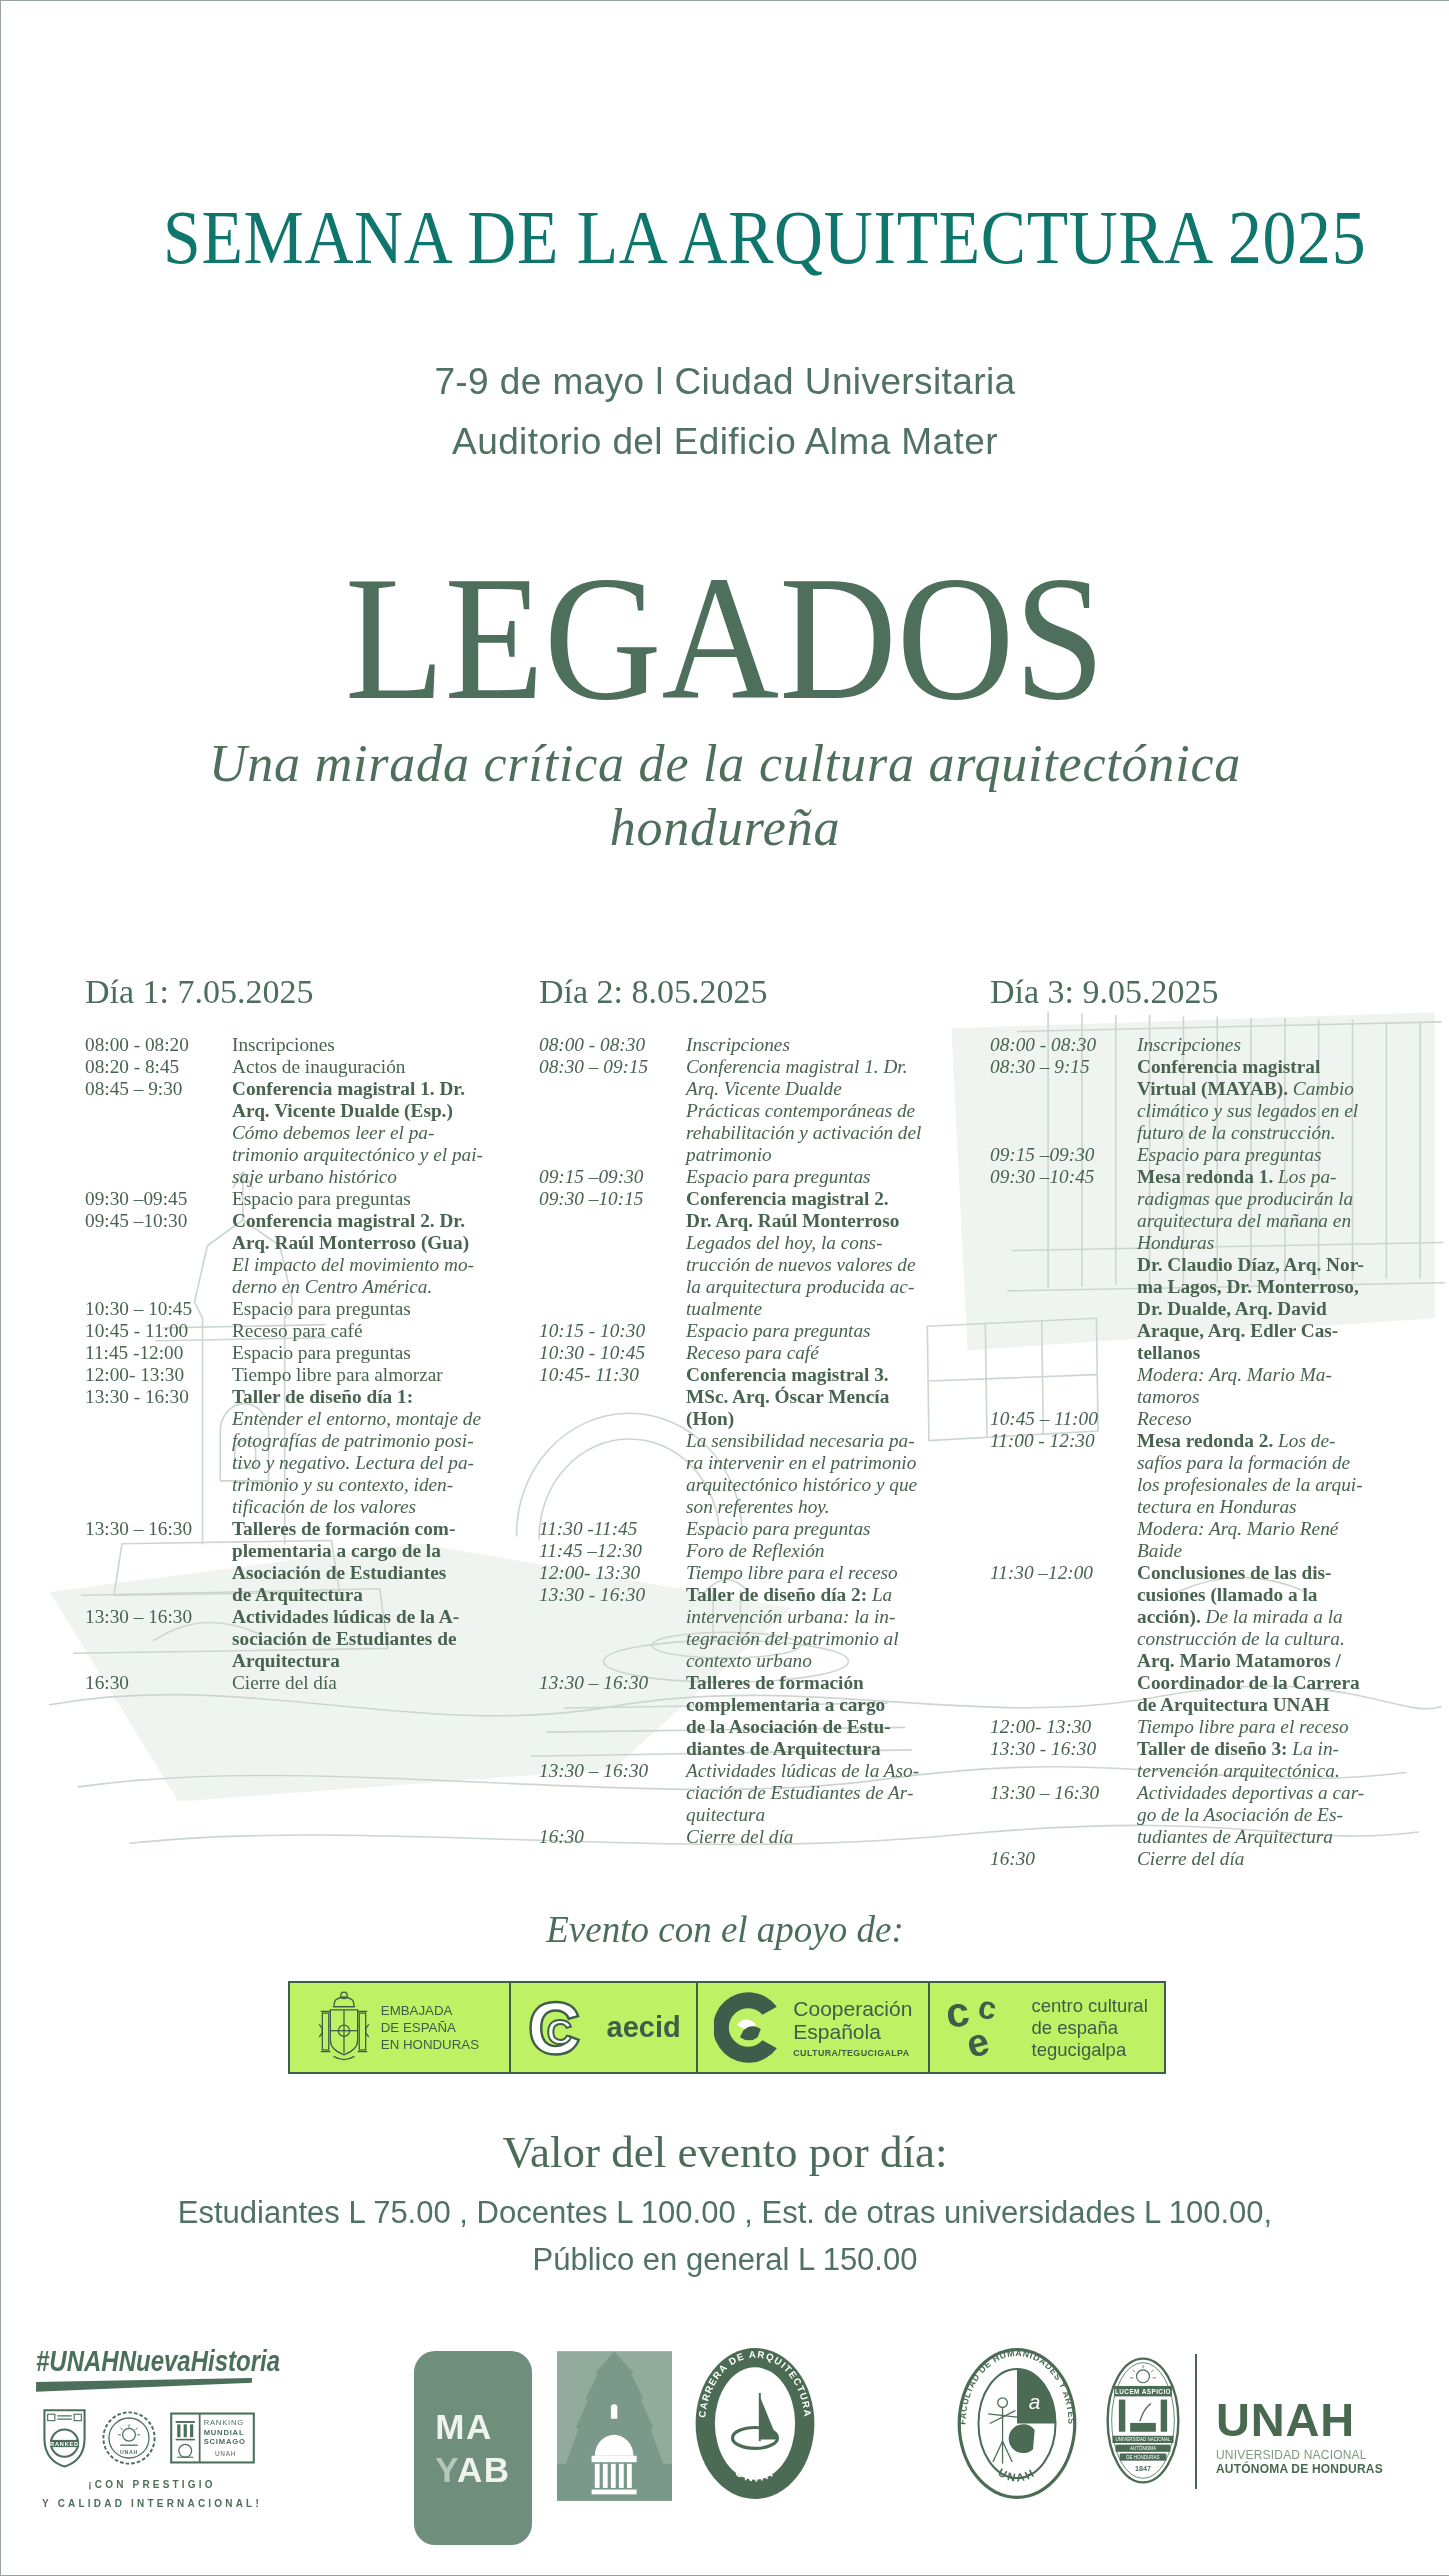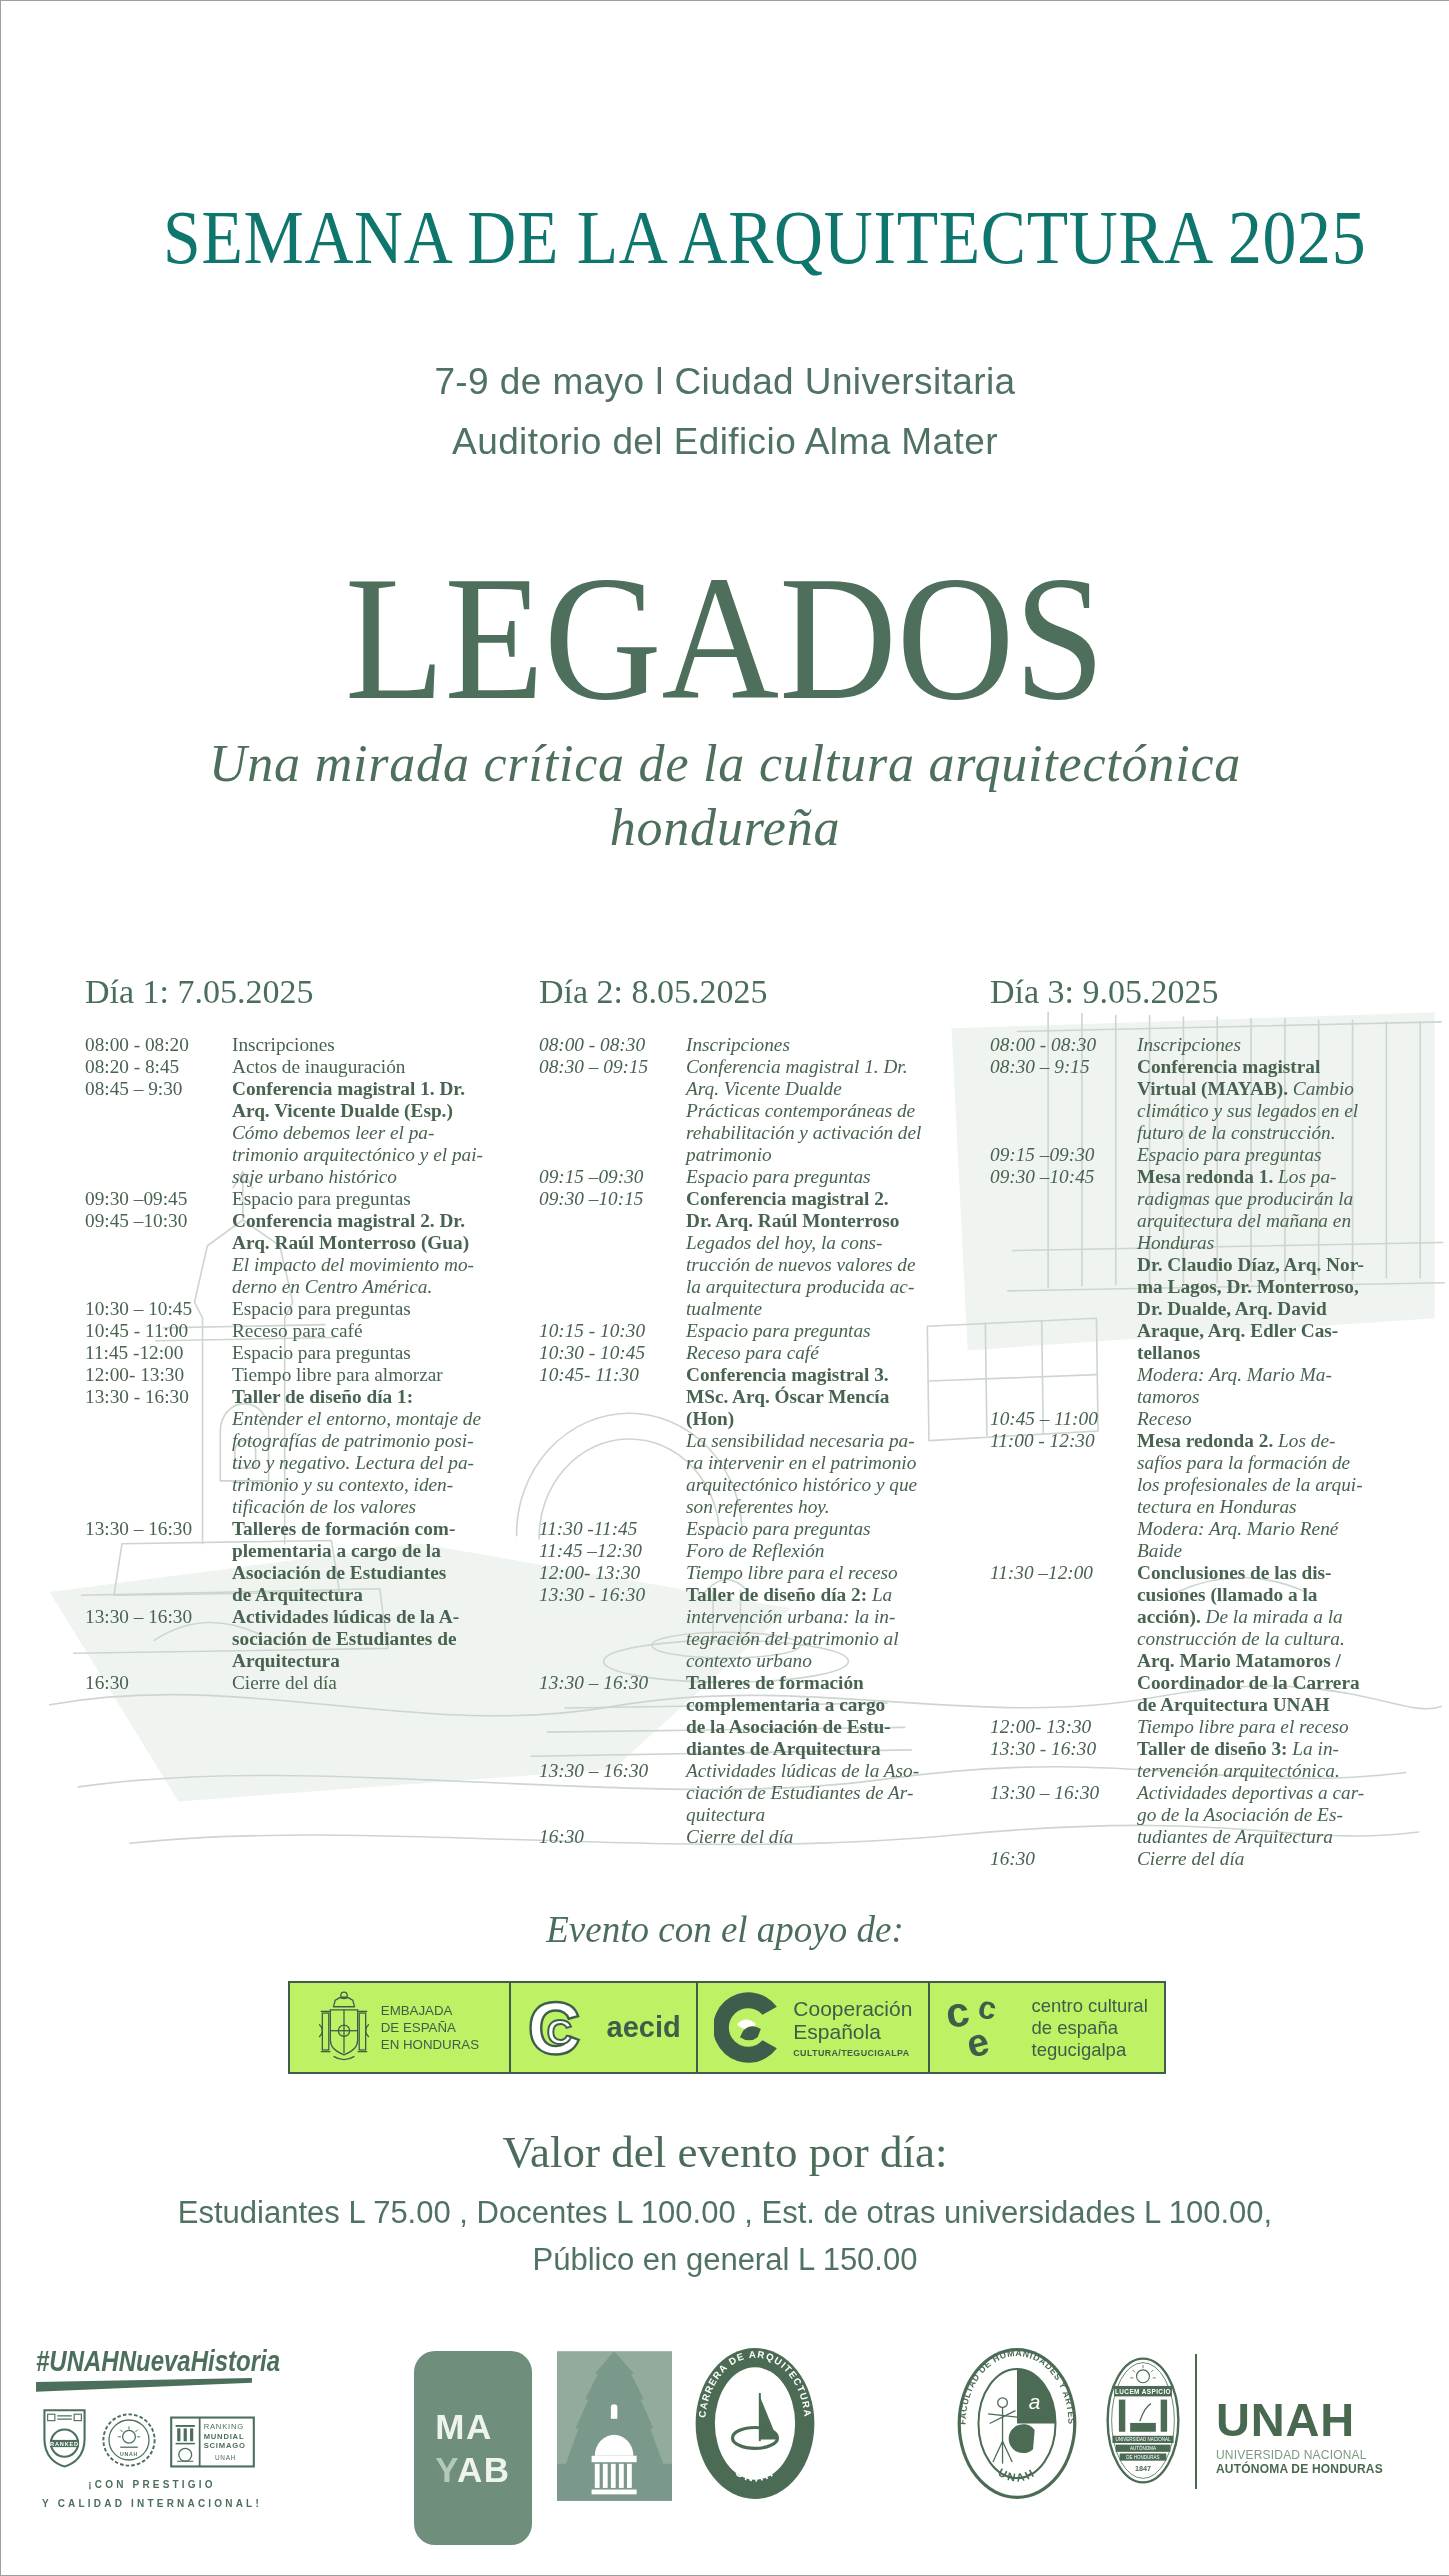--- a/index.html
+++ b/index.html
@@ -54,21 +54,21 @@
   .pricing-heading{top:2125px;left:0;font-size:45px;color:#4a6c59;}
   .pricing-lines{top:2188px;left:0;font-family:"Liberation Sans",sans-serif;font-weight:300;
                  font-size:31px;line-height:47px;color:#507262;}
 
   
   .footer{top:2332px;left:0;width:1450px;height:234px;}
   .fitem{position:absolute;}
   .unah-historia{left:35px;top:11.3px;width:232px;font-family:"Liberation Sans",sans-serif;color:#4c6f5b;}
   .hashtag{font-size:30px;font-weight:bold;font-style:italic;white-space:nowrap;
            display:inline-block;transform:scaleX(.8);transform-origin:left;}
-  .badges{display:flex;align-items:flex-end;gap:13px;margin-top:11.3px;margin-left:4.8px;}
+  .badges{display:flex;align-items:center;gap:13px;margin-top:11.3px;margin-left:4.8px;}
   .prestige{margin-top:8px;text-align:center;font-size:10px;font-weight:bold;
             letter-spacing:3.2px;line-height:18.5px;color:#4c6f5b;white-space:nowrap;}
   .mayab{left:413px;top:17.7px;width:118px;height:194px;background:#6f8e7c;border-radius:21px;
          display:flex;align-items:center;justify-content:center;}
   .mayab .txt{font-family:"Liberation Sans",sans-serif;font-weight:bold;font-size:35px;
               line-height:43px;color:#eef3ee;letter-spacing:1.6px;}
   .mayab .y{color:#b3c8ba;}
   .tile{left:556px;top:17.7px;}
   .seal{top:13px;}
   .carrera{left:693px;} .facultad{left:955px;}

